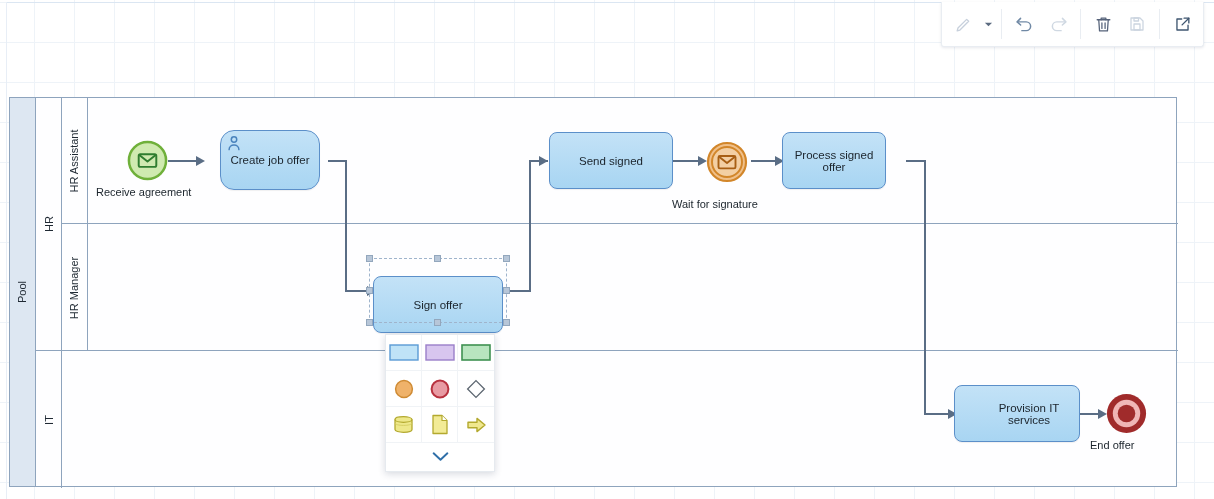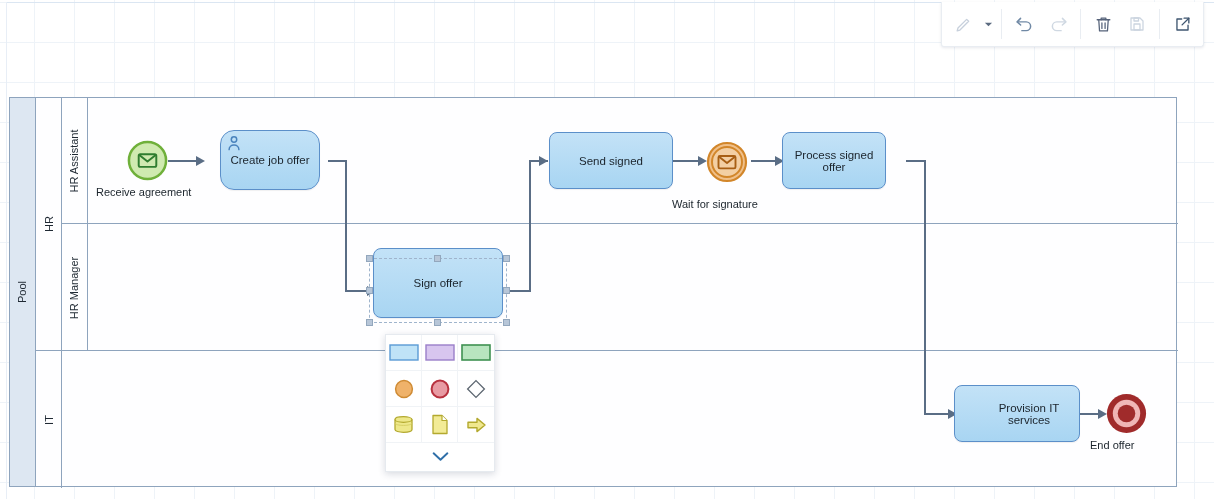--- a/index.html
+++ b/index.html
@@ -376,21 +376,21 @@
   <div class="node task" style="left:220px; top:130px; width:100px; height:60px;border-radius:14px;">
     <span class="task-icon">
       <svg width="14" height="15" viewBox="0 0 16 17">
         <circle cx="8" cy="4" r="3.1" fill="none" stroke="#4a83bd" stroke-width="1.7"></circle>
         <path d="M2.4 15.5c0-3.2 2.5-5.2 5.6-5.2s5.6 2 5.6 5.2" fill="none" stroke="#4a83bd" stroke-width="1.7" stroke-linecap="round"></path>
       </svg>
     </span>
     <span>Create job offer</span>
   </div>
 
-  <div class="node task" style="left:373px; top:248px; width:130px; height:70px;">
+  <div class="node task" style="left:373px; top:276px; width:130px; height:57px;">
     <span>Sign offer</span>
   </div>
   <div id="selection" style="left:369px; top:258px; width:138px; height:65px;"></div>
   <div class="handle" style="left:366px; top:255px;"></div>
   <div class="handle" style="left:434px; top:255px;"></div>
   <div class="handle" style="left:503px; top:255px;"></div>
   <div class="handle" style="left:366px; top:287px;"></div>
   <div class="handle" style="left:503px; top:287px;"></div>
   <div class="handle" style="left:366px; top:319px;"></div>
   <div class="handle" style="left:434px; top:319px;"></div>

